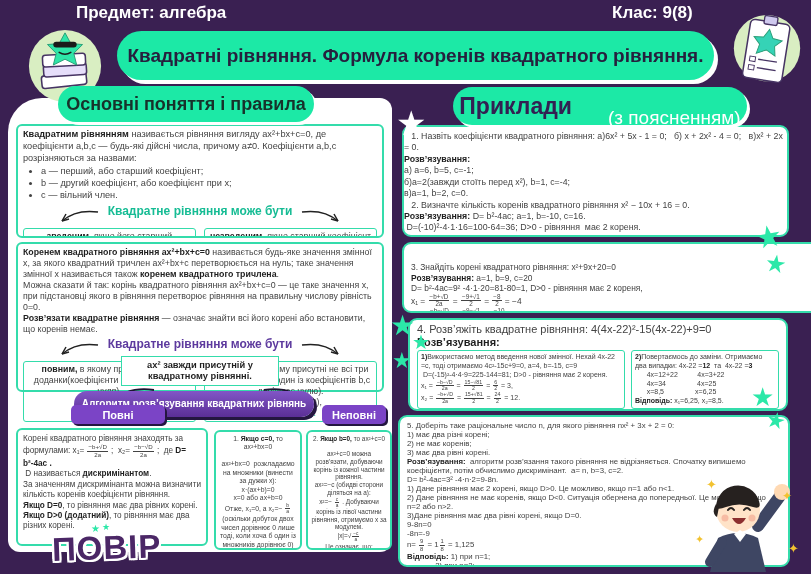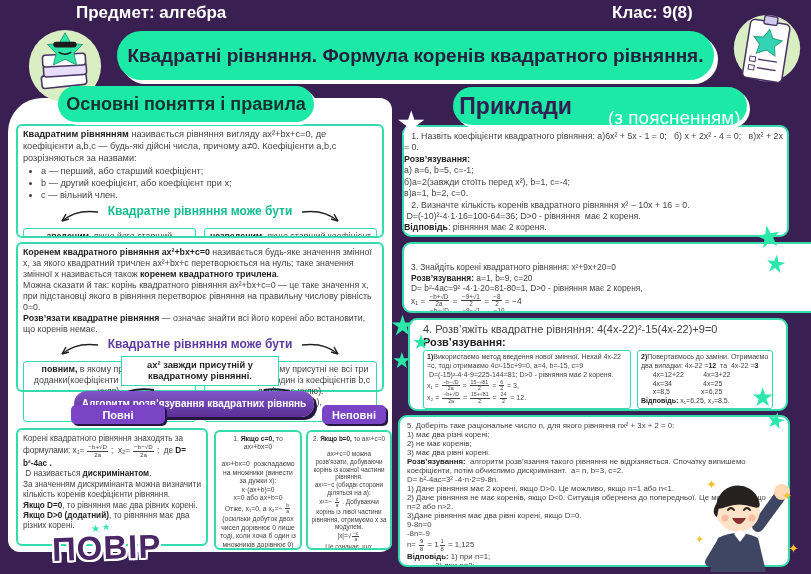--- a/index.html
+++ b/index.html
@@ -58,21 +58,21 @@
   #case2-box{left:298px;top:332px;width:86px;height:120px;padding:3px;font-size:6.4px;line-height:1.2;box-sizing:border-box;text-align:center;}
 
   #logo{position:absolute;left:52px;top:529px;font-size:33px;font-weight:900;color:#4b2766;
      letter-spacing:1px;transform:rotate(-2deg);z-index:4;
      text-shadow:2px 0 0 #fff,-2px 0 0 #fff,0 2px 0 #fff,0 -2px 0 #fff,2px 2px 0 #fff,-2px -2px 0 #fff,2px -2px 0 #fff,-2px 2px 0 #fff;}
 
   .exbox{position:absolute;background:#fff;border:2px solid #34dcab;border-radius:9px;color:#434343;
      box-sizing:border-box;overflow:hidden;}
   #ex12{left:402px;top:125px;width:387px;height:112px;padding:4px 0;font-size:8.8px;line-height:1.3;}
   #ex3{left:402px;top:242px;width:448px;height:71px;padding:18px 7px;font-size:8.4px;line-height:1.25;}
-  #ex4{left:408px;top:318px;width:380px;height:93px;padding:3px 13px;font-size:11px;line-height:1.2;}
+  #ex4{left:408px;top:318px;width:380px;height:93px;padding:3px 7px;font-size:11px;line-height:1.2;}
   #ex4 .inner-row{display:flex;gap:6px;margin-top:1px;}
   #ex4 .inner{border:1.5px solid #34dcab;border-radius:3px;font-size:7px;line-height:1.25;padding:2px 3px;box-sizing:border-box;}
   #ex4 .inner.l{width:208px;}
   #ex4 .inner.r{flex:1;}
   #ex5{left:398px;top:415px;width:392px;height:152px;padding:4px 7px;font-size:7.8px;line-height:1.16;}
 
   .dstar{position:absolute;color:#2be8a8;z-index:5;line-height:1;user-select:none;}
   .sparkle{position:absolute;color:#f2c230;z-index:6;line-height:1;user-select:none;}
   .mascot{position:absolute;z-index:2;}
   #person{position:absolute;left:688px;top:468px;z-index:5;}
@@ -227,20 +227,21 @@
     <span class="sub">(з поясненням)</span>
   </div>
 
   <div class="exbox" id="ex12">
       <div class="tline"><span>   1. Назвіть коефіцієнти квадратного рівняння: а)6x² + 5x - 1 = 0;   б) x + 2x² - 4 = 0;   в)x² + 2x = 0.</span></div>
       <div class="tline"><span class="b">Розв’язування:</span></div>
       <div class="tline"><span>а) a=6, b=5, c=-1;</span></div>
       <div class="tline"><span>б)a=2(завжди стоїть перед x²), b=1, c=-4;</span></div>
       <div class="tline"><span>в)a=1, b=2, c=0.</span></div>
       <div class="tline"><span>   2. Визначте кількість коренів квадратного рівняння x² − 10x + 16 = 0.</span></div>
+      <div class="tline"><span class="b">Розв’язування:</span><span> D= b²-4ac; a=1, b=-10, c=16.</span></div>
       <div class="tline"><span> D=(-10)²-4·1·16=100-64=36; D&gt;0 - рівняння  має 2 кореня.</span></div>
       <div class="tline"><span class="b">Відповідь</span><span>: рівняння має 2 кореня.</span></div>
     </div>
   <div class="exbox" id="ex3">
       <div class="tline"><span>3. Знайдіть корені квадратного рівняння: x²+9x+20=0</span></div>
       <div class="tline"><span class="b">Розв’язування:</span><span> a=1, b=9, c=20</span></div>
       <div class="tline"><span>D= b²-4ac=9² -4·1·20=81-80=1, D&gt;0 - рівняння має 2 кореня,</span></div>
       <div class="tline"><span>x₁ = </span><span class="frac"><span class="ft">−b+√D</span><span class="fb">2a</span></span><span> = </span><span class="frac"><span class="ft">−9+√1</span><span class="fb">2</span></span><span> = </span><span class="frac"><span class="ft">−8</span><span class="fb">2</span></span><span> = −4</span></div>
       <div class="tline"><span>x₂ = </span><span class="frac"><span class="ft">−b−√D</span><span class="fb">2a</span></span><span> = </span><span class="frac"><span class="ft">−9−√1</span><span class="fb">2</span></span><span> = </span><span class="frac"><span class="ft">−10</span><span class="fb">2</span></span><span> = −5</span></div>
       <div class="tline"><span class="b">Відповідь</span><span>: x₁=-4, x₂=-5.</span></div>

